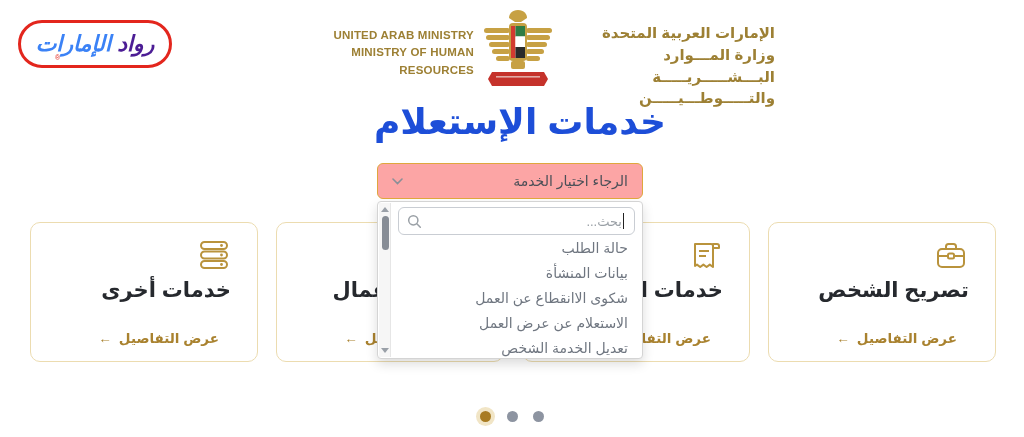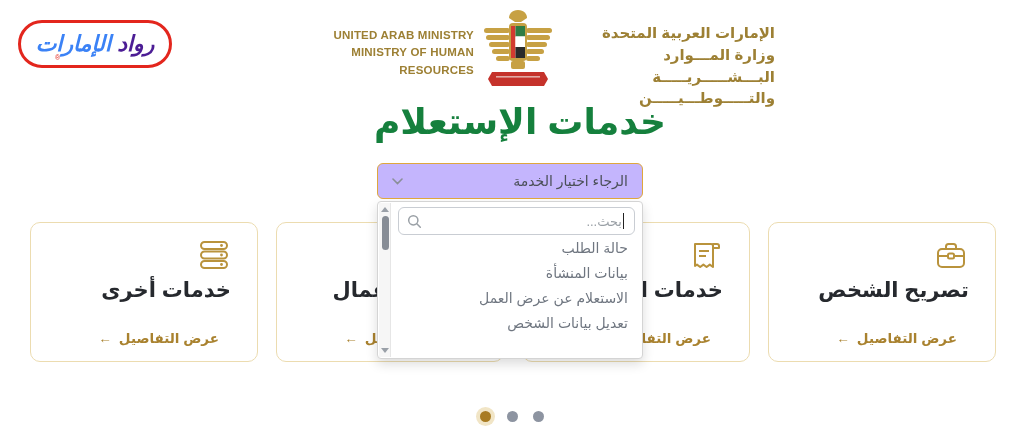--- a/index.html
+++ b/index.html
@@ -24,27 +24,27 @@
   }
   .emblem { position:absolute; left:482px; top:6px; }
   .min-ar {
     position:absolute; left:560px; top:22px; width:215px; direction:rtl; text-align:right;
     color:#9d8034; font-size:15px; font-weight:bold; line-height:1.45;
   }
 
   
   .page-title {
     position:absolute; left:0; right:0; top:101px; text-align:center; direction:rtl;
-    font-size:36px; font-weight:bold; color:#15803d;margin-left:16px;
+    font-size:36px; font-weight:bold; color:#1d4ed8;margin-left:16px;
   }
 
   
   .svc-select {
     position:absolute; left:377px; top:163px; width:266px; height:36px;
-    background:#c4b5fd; border:1.5px solid #dfa73d; border-radius:6px; z-index:30;
+    background:#fca5a5; border:1.5px solid #dfa73d; border-radius:6px; z-index:30;
     display:flex; align-items:center; direction:rtl; cursor:pointer;
   }
   .svc-select .val { flex:1; padding-right:14px; font-size:14px; color:#4a4f57; }
   .svc-select .chev { margin-left:14px; display:flex; align-items:center; }
 
   
   .dd-panel {
     position:absolute; left:377px; top:201px; width:266px; height:158px;
     background:#fff; border:1px solid #d4d4d4; border-radius:4px; z-index:25;
     box-shadow:0 5px 12px rgba(0,0,0,.14);
@@ -233,22 +233,23 @@
         <svg width="15" height="15" viewBox="0 0 15 15" fill="none" stroke="#9aa0a6" stroke-width="1.5" stroke-linecap="round">
           <circle cx="6.3" cy="6.3" r="4.6"></circle>
           <line x1="9.8" y1="9.8" x2="13.3" y2="13.3"></line>
         </svg>
       </span>
     </div>
 
     <div class="dd-items">
       <div class="dd-item">حالة الطلب</div>
       <div class="dd-item">بيانات المنشأة</div>
+      <div class="dd-item">شكوى الاانقطاع عن العمل</div>
       <div class="dd-item">الاستعلام عن عرض العمل</div>
-      <div class="dd-item">تعديل بيانات الشخص</div>
+      <div class="dd-item">تعديل الخدمة الشخص</div>
     </div>
   </div>
 
   <div class="dots">
     <span class="dot active"></span>
     <span class="dot"></span>
     <span class="dot"></span>
   </div>
 
 </div>

